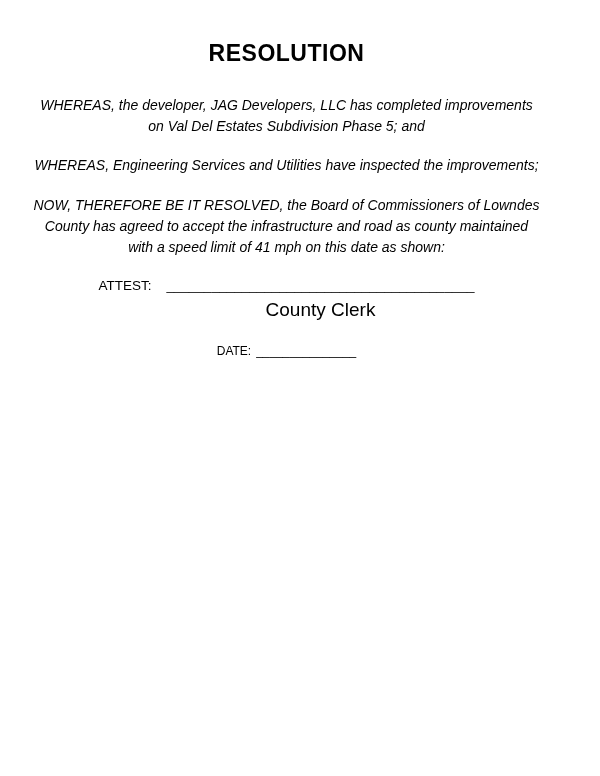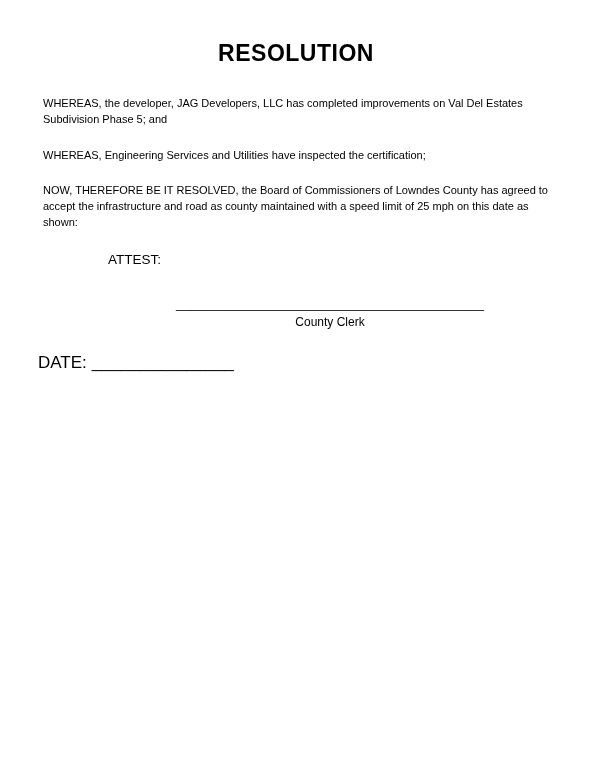--- a/index.html
+++ b/index.html
@@ -11,35 +11,36 @@
     width: 600px;
     height: 776px;
     font-family: "Liberation Sans", sans-serif;
     color: #000000;
     overflow: hidden;
   }
   .page {
     box-sizing: border-box;
     width: 600px;
     height: 776px;
-    padding: 34px 46px 0 38px;
+    padding: 34px 46px 0 19px;
   }
   .doc-title {
     text-align: center;
     font-size: 23px;
     font-weight: bold;
     letter-spacing: 0.5px;
     margin: 6px 0 28px 0;
   }
   .para {
-    text-align: left;
-    font-size: 11px;
+    text-align: center;
+    font-size: 14px;
     line-height: 1.48;
     margin: 0 auto 19px auto;
     max-width: 506px;
+    font-style: italic;
   }
   .attest-row {
     text-align: center;
     font-size: 13.5px;
     line-height: 1.48;
     margin-top: 10px;
     white-space: nowrap;
   }
   .attest-label {
     display: inline-block;
@@ -47,50 +48,50 @@
     margin-right: 15px;
   }
   .sig-area {
     display: inline-block;
     vertical-align: top;
     text-align: center;
   }
   .sig-line {
     display: block;
     letter-spacing: 0px;
-    margin-top: 44px;
   }
   .sig-sub {
     display: block;
-    font-size: 12px;
+    font-size: 19px;
   }
   .date-row {
-    font-size: 17px;
+    text-align: center;
+    font-size: 12px;
     line-height: 1.48;
     margin-top: 19px;
     white-space: nowrap;
   }
   .date-label {
     margin-right: 5px;
   }
 </style>
 </head>
 <body>
 
 <div class="page">
 
   <h1 class="doc-title">RESOLUTION</h1>
 
   <p class="para">WHEREAS, the developer, JAG Developers, LLC has completed improvements on Val Del Estates Subdivision Phase 5; and</p>
 
 
-  <p class="para">WHEREAS, Engineering Services and Utilities have inspected the certification;</p>
+  <p class="para">WHEREAS, Engineering Services and Utilities have inspected the improvements;</p>
 
 
-  <p class="para">NOW, THEREFORE BE IT RESOLVED, the Board of Commissioners of Lowndes County has agreed to accept the infrastructure and road as county maintained with a speed limit of 25 mph on this date as shown:</p>
+  <p class="para">NOW, THEREFORE BE IT RESOLVED, the Board of Commissioners of Lowndes County has agreed to accept the infrastructure and road as county maintained with a speed limit of 41 mph on this date as shown:</p>
 
   <div class="attest-row">
     <span class="attest-label">ATTEST:</span><span class="sig-area"><span class="sig-line">_________________________________________</span><span class="sig-sub">County Clerk</span></span>
   </div>
 
   <div class="date-row">
     <span class="date-label">DATE:</span><span class="sig-line-inline">_______________</span>
   </div>
 
 </div>

